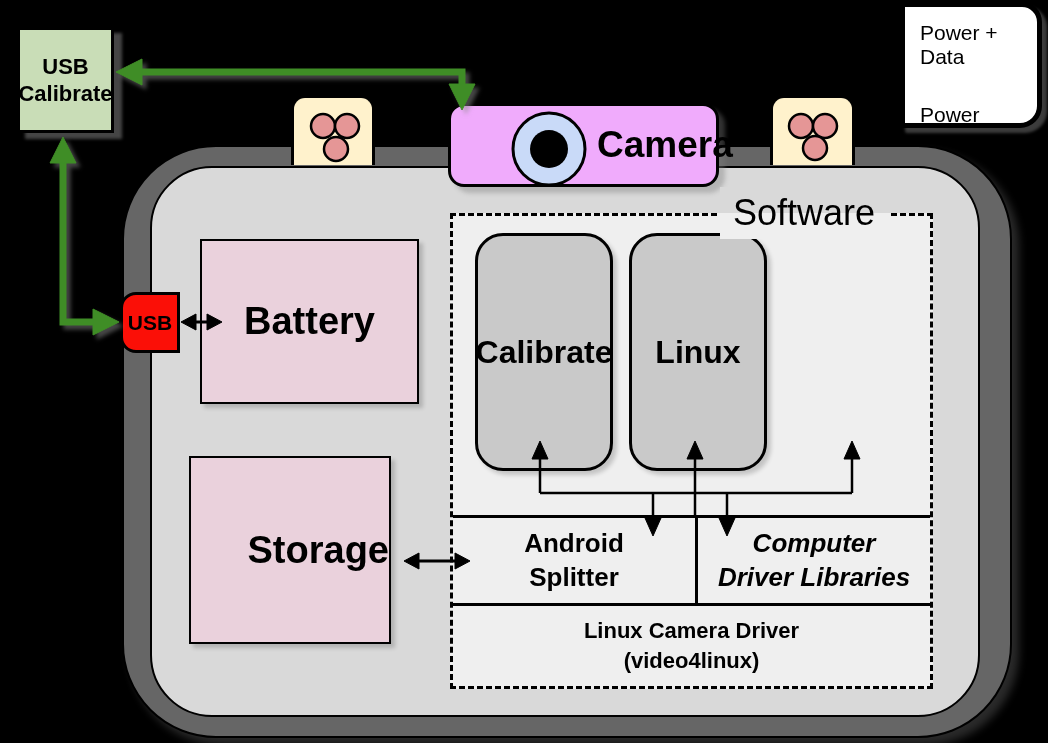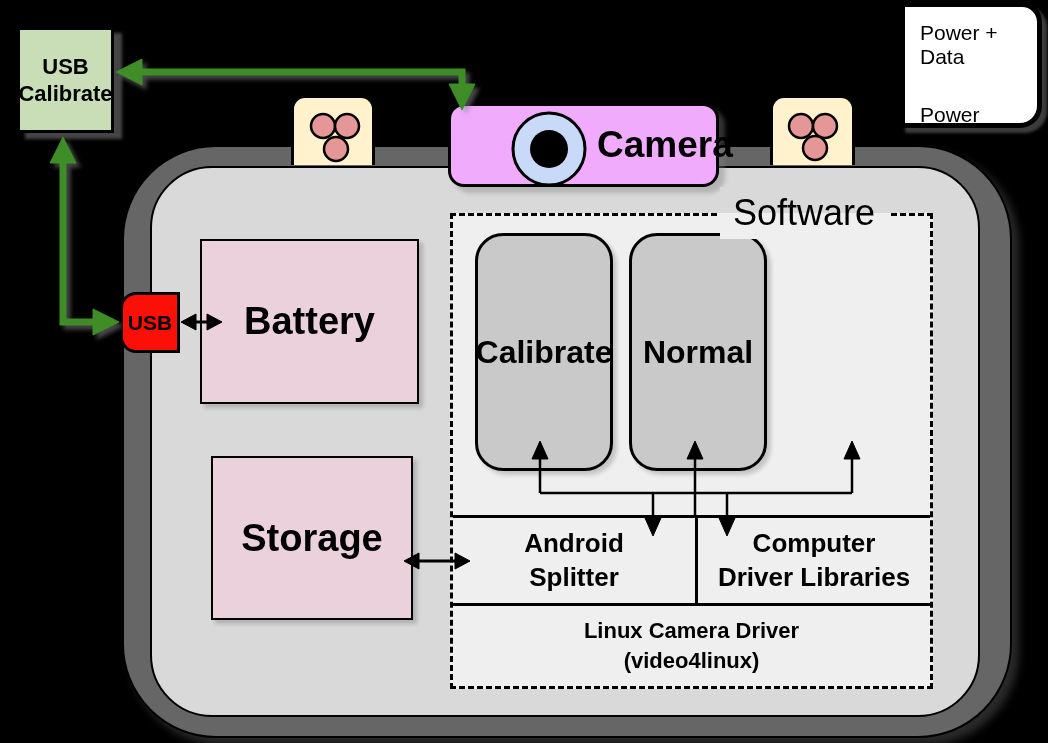--- a/index.html
+++ b/index.html
@@ -51,21 +51,21 @@
   }
   .legend-label{font-size:21px;font-weight:400;}
 
   
   .pinkbox{
     background:#ead1dc;border:2px solid #000;display:flex;align-items:center;
     justify-content:center;font-weight:700;font-size:38px;
     box-shadow:4px 4px 4px rgba(0,0,0,.18);
   }
   .battery{left:200px;top:239px;width:219px;height:165px;}
-  .storage{left:211px;top:456px;width:202px;height:164px;}
+  .storage{left:189px;top:456px;width:202px;height:188px;justify-content:flex-end;}
   .usb-port{
     left:120px;top:292px;width:60px;height:61px;background:#fb0f07;
     border:3px solid #000;border-radius:16px 0 0 16px;display:flex;align-items:center;
     justify-content:center;font-weight:700;font-size:21px;
   }
 
   
   .software-box{
     left:450px;top:213px;width:483px;height:476px;background:#efefef;
     border:3px dashed #000;
@@ -86,21 +86,21 @@
 
   .lib-table{
     left:453px;top:515px;width:477px;height:91px;
     border-top:3px solid #000;border-bottom:3px solid #000;display:flex;
   }
   .lib-cell{
     display:flex;flex-direction:column;align-items:center;justify-content:center;
     font-weight:700;font-size:26px;line-height:1.3;text-align:center;
   }
   .lib-cell-1{width:242px;border-right:3px solid #000;}
-  .lib-cell-2{flex:1;}
+  .lib-cell-2{flex:1;font-style:italic;}
   .driver{
     left:453px;top:608px;width:477px;height:76px;
     display:flex;flex-direction:column;align-items:center;justify-content:center;
     font-weight:700;font-size:22px;line-height:1.35;text-align:center;
   }
 
   
   .arrow-layer{left:0;top:0;width:1048px;height:743px;z-index:40;pointer-events:none;}
   .green-ink{stroke:#3f8d26;fill:#3f8d26;}
   .green-grp{filter:drop-shadow(4px 4px 2px rgba(140,140,140,.5));}
@@ -168,21 +168,21 @@
     <span>Storage</span>
   </div>
 
   <div class="abs software-box"></div>
   <div class="abs software-title">Software</div>
 
   <div class="abs mode-box mode-1">
     <span>Calibrate</span>
   </div>
   <div class="abs mode-box mode-2">
-    <span>Normal</span>
+    <span>Linux</span>
   </div>
 
   <div class="abs lib-table">
     <div class="lib-cell lib-cell-1">
       <span>Android</span>
       <span>Splitter</span>
     </div>
     <div class="lib-cell lib-cell-2">
       <span>Computer</span>
       <span>Driver Libraries</span>

